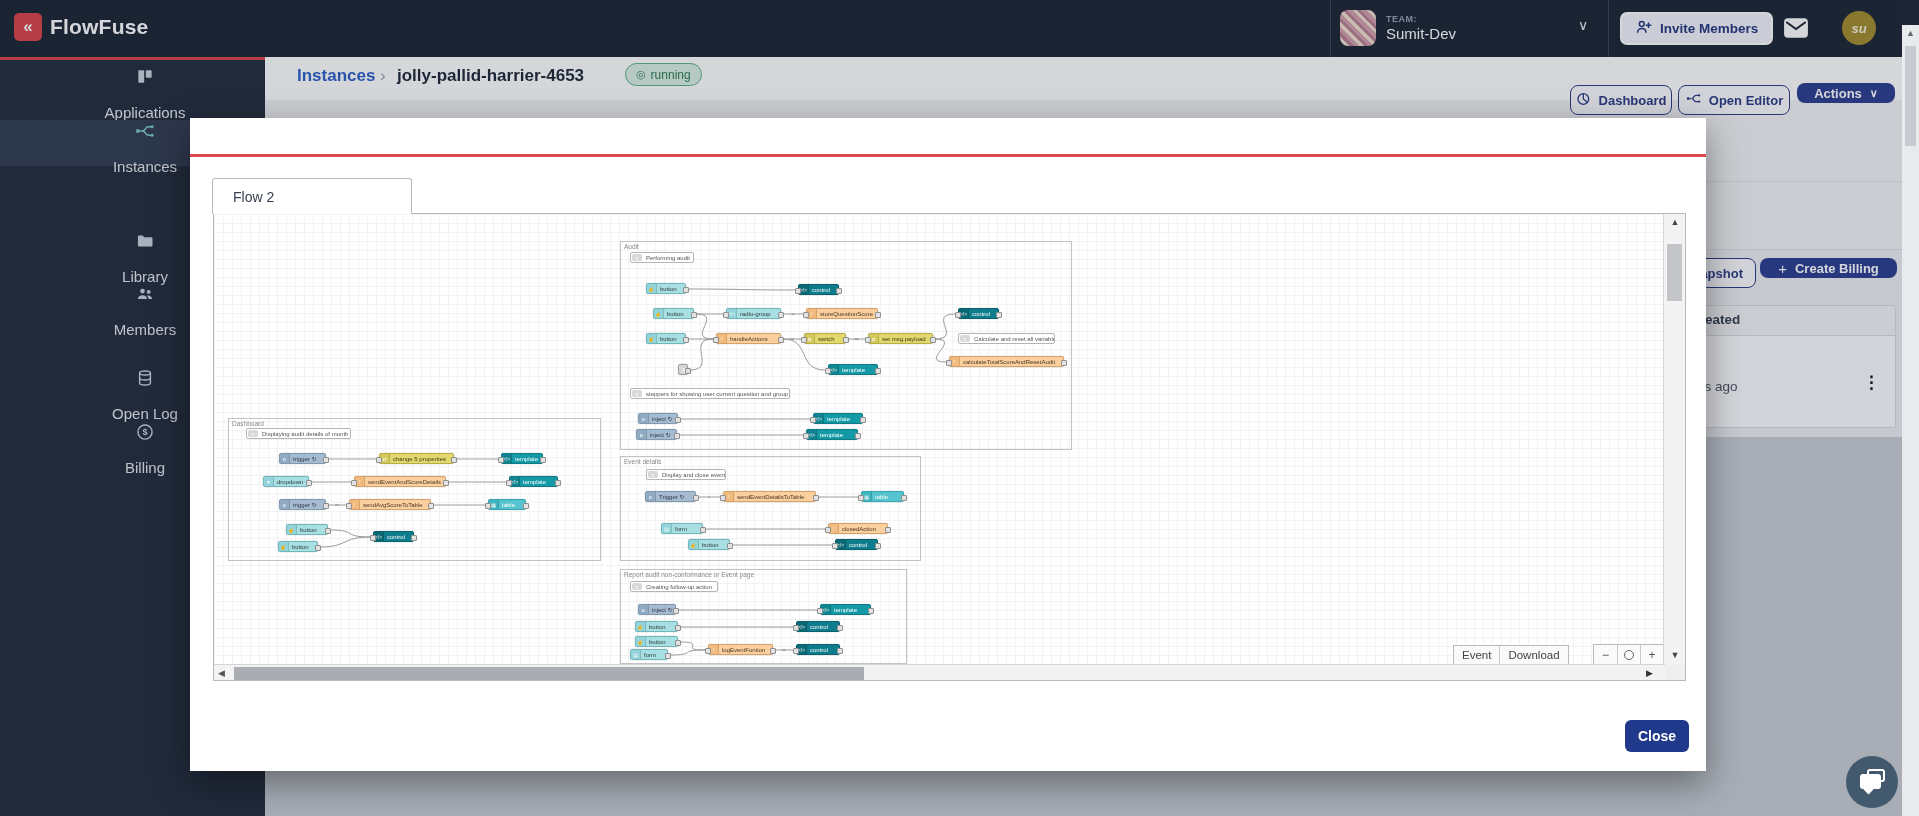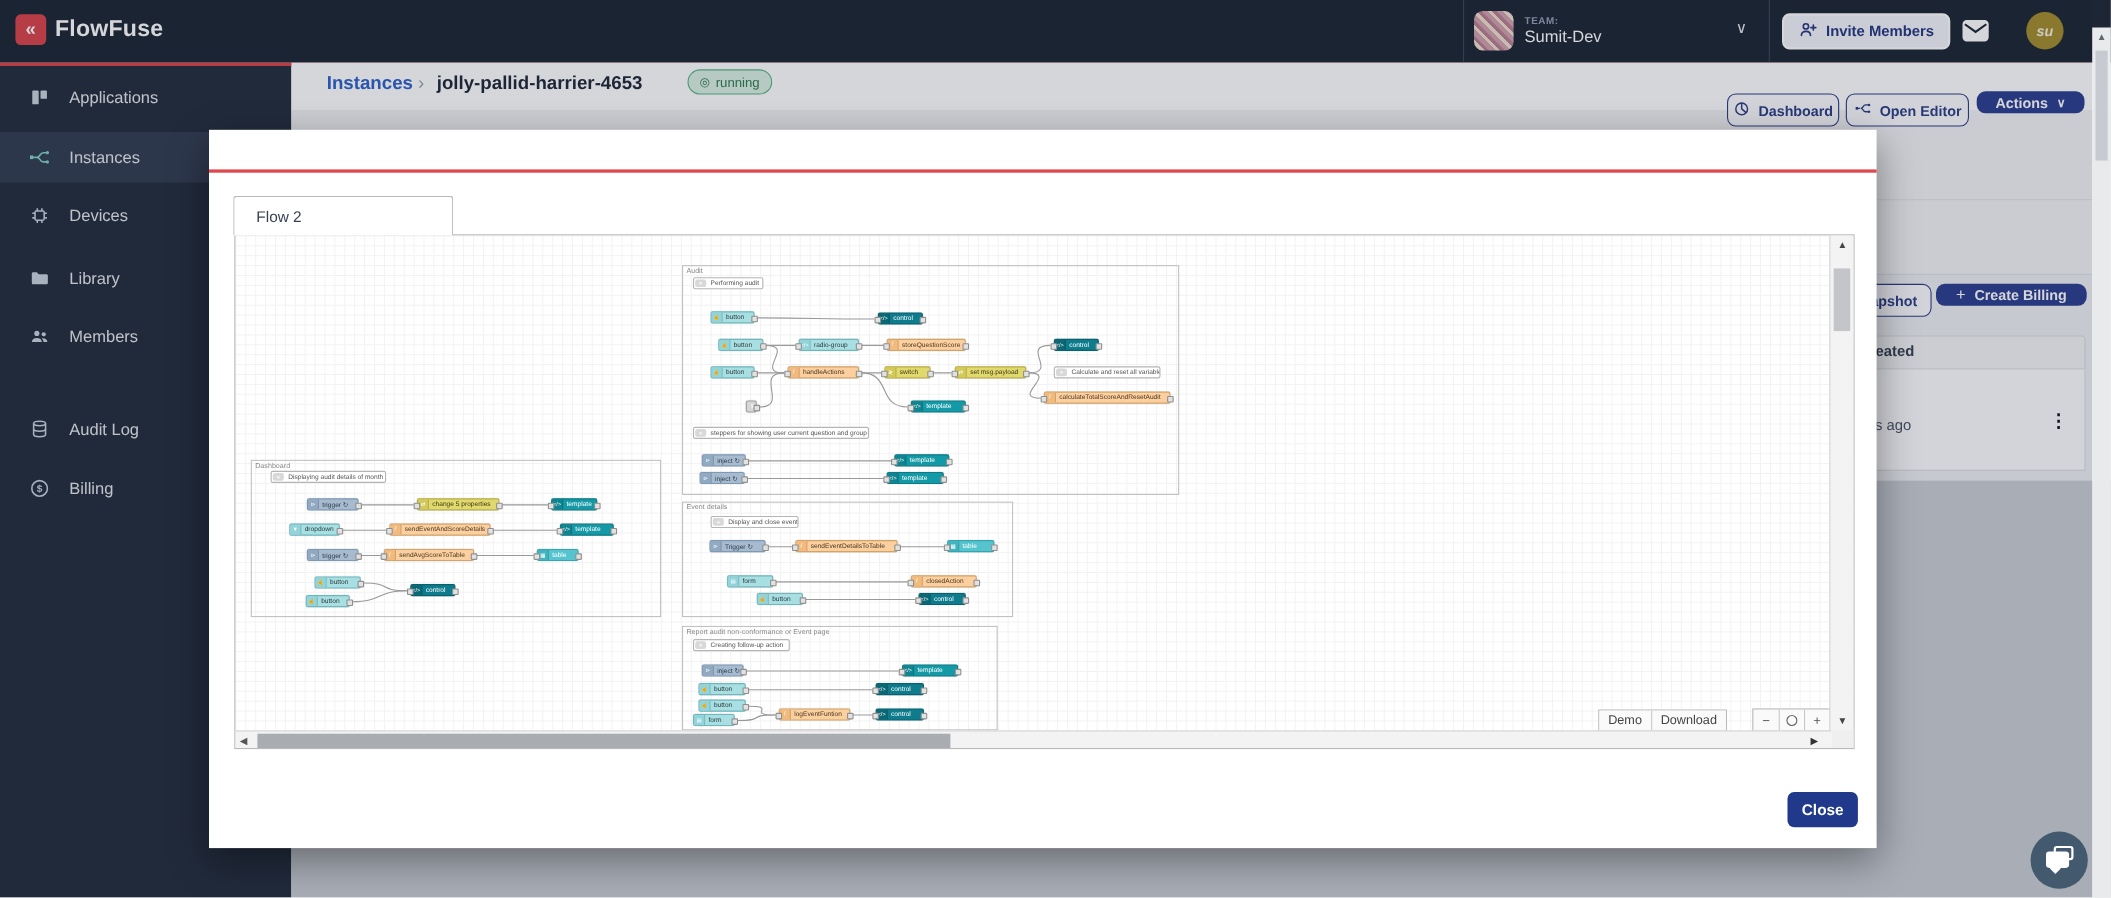--- a/index.html
+++ b/index.html
@@ -18,21 +18,21 @@
      repeating-linear-gradient(45deg,#d2a2ae 0 4px,#f0e0cf 4px 7px,#b97f90 7px 10px); }
   .team-label { font-size:9px; letter-spacing:.5px; color:#93a0b4; font-weight:bold; }
   .team-name { font-size:15px; color:#fff; margin-top:1px; }
   .nav-chev { position:absolute; left:1578px; top:17px; color:#e5e7eb; font-size:14px; }
   .invite-btn { position:absolute; left:1620px; top:12px; height:33px; padding:0 13px; background:#f2f4fa; border:2px solid #fff; border-radius:7px; display:flex; align-items:center; gap:7px; color:#26387f; font-weight:bold; font-size:13.5px; cursor:pointer; }
   .mail-btn { position:absolute; left:1783px; top:16px; width:26px; height:24px; cursor:pointer; }
   .user-avatar { position:absolute; left:1842px; top:11px; width:34px; height:34px; border-radius:50%; background:#a38d2c; color:#f4efdc; font-size:13px; font-weight:bold; display:flex; align-items:center; justify-content:center; cursor:pointer;font-style:italic; }
 
   
   .sidebar { position:absolute; left:0; top:60px; width:265px; height:756px; background:#242e3e; z-index:1; }
-  .side-item { position:absolute; left:0; width:265px; height:46px; display:flex; align-items:center; gap:16px; padding-left:25px; color:#e5e7eb; font-size:15px; cursor:pointer; }
+  .side-item { position:absolute; left:0; width:265px; height:46px; display:flex; align-items:center; gap:16px; padding-left:25px; color:#e5e7eb; font-size:15px; cursor:pointer;flex-direction:column; }
   .side-item.active { background:#323e52; }
   .side-icon { width:22px; height:22px; flex:0 0 22px; display:flex; align-items:center; justify-content:center; }
   .side-section { position:absolute; left:0; width:265px; height:30px; background:#19212e; color:#eef1f5; font-size:13px; display:flex; align-items:center; padding-left:14px; }
 
   
   .main { position:absolute; left:265px; top:60px; width:1654px; height:756px; background:#eef0f3; z-index:1; }
   .crumbbar { position:absolute; left:0; top:-3px; width:1654px; height:43px; background:#ffffff; }
   .band2 { position:absolute; left:0; top:40px; width:1654px; height:150px; background:#f2f3f5; border-bottom:1px solid #dfe2e6; }
   .band2 .inner-div { position:absolute; left:0; top:81px; width:1654px; height:1px; background:#e0e3e7; }
   .band4 { position:absolute; left:0; top:377px; width:1654px; height:379px; background:#c9cdd3; }
@@ -161,29 +161,20 @@
         <span class="side-icon">
           <svg width="22" height="20" viewBox="0 0 24 24" fill="none" stroke="#7fd0c9" stroke-width="1.8">
             <path d="M3 12h6M9 12c4 0 3-5 7-5h3M9 12c4 0 3 5 7 5h3"></path>
             <rect x="1.5" y="10" width="3.5" height="4" fill="#7fd0c9" stroke="none"></rect>
             <circle cx="20.5" cy="7" r="1.8" fill="#7fd0c9" stroke="none"></circle>
             <circle cx="20.5" cy="17" r="1.8" fill="#7fd0c9" stroke="none"></circle>
           </svg>
         </span>
         <span>Instances</span>
       </div>
-      <div class="side-item" style="top: 113px;">
-        <span class="side-icon">
-          <svg width="20" height="20" viewBox="0 0 24 24" fill="none" stroke="#c9d2dd" stroke-width="1.7">
-            <rect x="7" y="7" width="10" height="10" rx="1.5"></rect>
-            <path d="M9.5 4v3M14.5 4v3M9.5 17v3M14.5 17v3M4 9.5h3M4 14.5h3M17 9.5h3M17 14.5h3"></path>
-          </svg>
-        </span>
-        <span>Devices</span>
-      </div>
       <div class="side-item" style="top: 223px;">
         <span class="side-icon">
           <svg width="22" height="20" viewBox="0 0 24 24" fill="#c9d2dd">
             <circle cx="9" cy="8.5" r="2.8"></circle>
             <circle cx="16.5" cy="9.5" r="2.3"></circle>
             <path d="M3.5 18c0-3 2.4-4.6 5.5-4.6s5.5 1.6 5.5 4.6z"></path>
             <path d="M15.5 13.7c2.8 0 5 1.5 5 4.3h-4.2c-.2-1.8-1-3.2-2.2-4.1z"></path>
           </svg>
         </span>
         <span>Members</span>
@@ -197,21 +188,21 @@
         <span>Library</span>
       </div>
       <div class="side-item" style="top: 307px;">
         <span class="side-icon">
           <svg width="20" height="20" viewBox="0 0 24 24" fill="none" stroke="#c9d2dd" stroke-width="1.7">
             <ellipse cx="12" cy="6" rx="6.5" ry="2.4"></ellipse>
             <path d="M5.5 6v12c0 1.3 2.9 2.4 6.5 2.4s6.5-1.1 6.5-2.4V6"></path>
             <path d="M5.5 12c0 1.3 2.9 2.4 6.5 2.4s6.5-1.1 6.5-2.4"></path>
           </svg>
         </span>
-        <span>Audit Log</span>
+        <span>Open Log</span>
       </div>
       <div class="side-item" style="top: 361px;">
         <span class="side-icon">
           <svg width="20" height="20" viewBox="0 0 24 24" fill="none" stroke="#c9d2dd" stroke-width="1.7">
             <circle cx="12" cy="12" r="8.5"></circle>
             <text x="12" y="16" text-anchor="middle" font-size="11" fill="#c9d2dd" stroke="none" font-family="Liberation Sans, sans-serif" font-weight="bold">$</text>
           </svg>
         </span>
         <span>Billing</span>
       </div>
@@ -525,21 +516,21 @@
             <span class="n-icon">ƒ</span>
             <span class="n-label">logEventFuntion</span>
           </div>
           <div class="flow-node t-dark p-io" style="left: 582px; top: 430px; width: 44px;">
             <span class="n-icon">&lt;/&gt;</span>
             <span class="n-label">control</span>
           </div>
         </div>
 
       <div class="copydl">
-        <button>Demo</button>
+        <button>Event</button>
         <button>Download</button>
       </div>
       <div class="zoomctrl">
         <div class="zc">−</div>
         <div class="zc">
             <span class="zc-circle"></span>
           </div>
         <div class="zc">+</div>
       </div>
 

